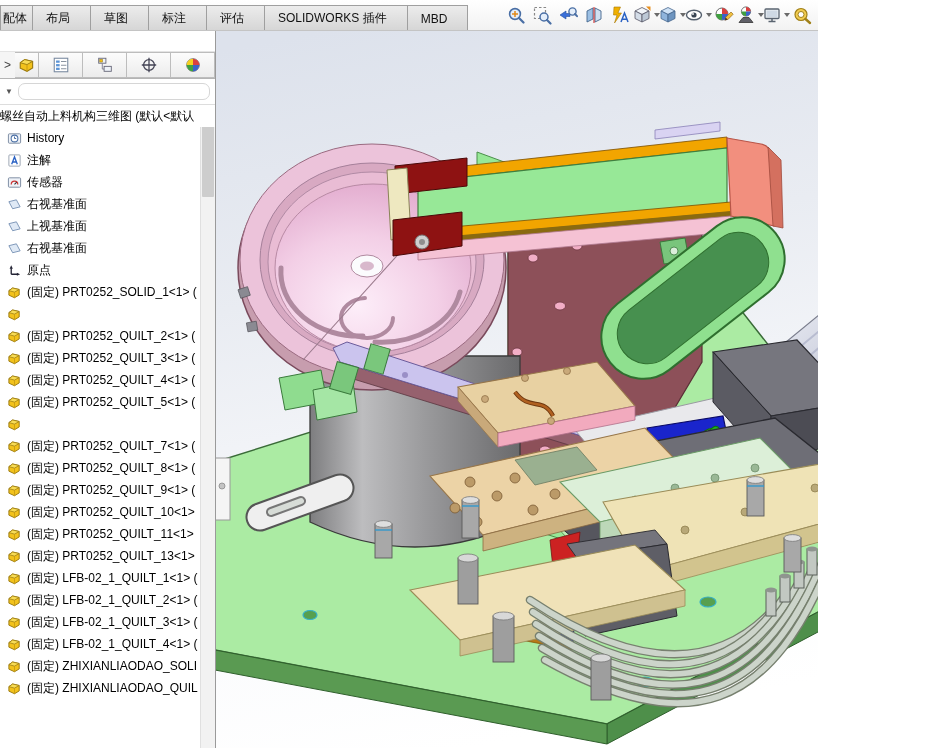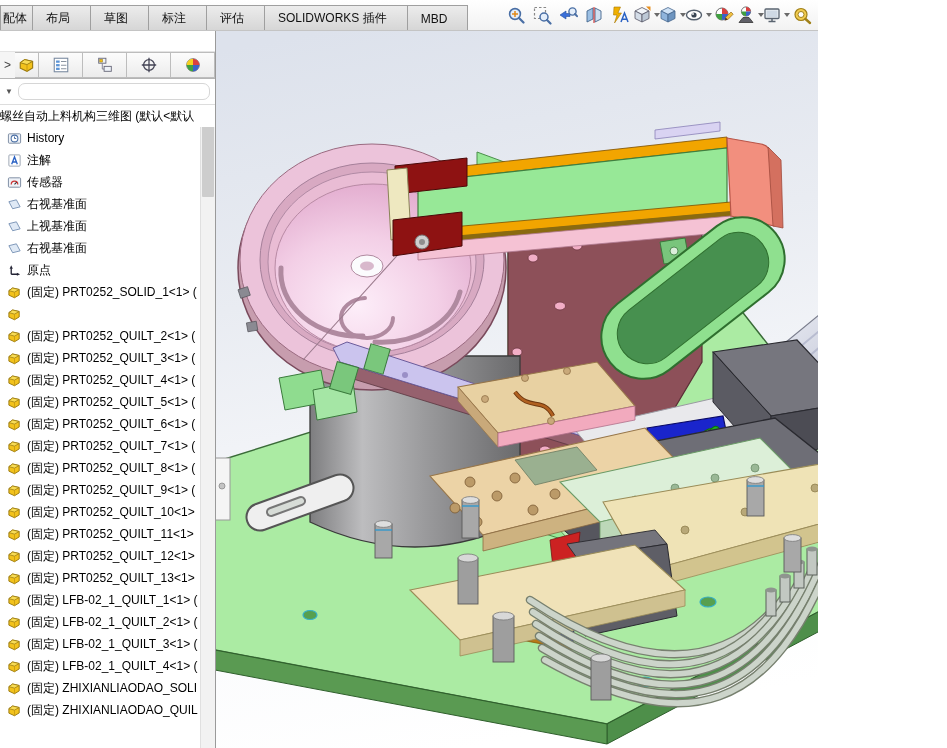--- a/index.html
+++ b/index.html
@@ -712,21 +712,20 @@
             <svg class="tico">
               <use href="#ico-part"></use>
             </svg>
             <span class="tlabel">(固定) PRT0252_QUILT_5&lt;1&gt; (</span>
           </div>
 
           <div class="trow">
             <svg class="tico">
               <use href="#ico-part"></use>
             </svg>
-            <span class="tlabel">(固定) PRT0252_QUILT_6&lt;1&gt; (</span>
           </div>
 
           <div class="trow">
             <svg class="tico">
               <use href="#ico-part"></use>
             </svg>
             <span class="tlabel">(固定) PRT0252_QUILT_7&lt;1&gt; (</span>
           </div>
 
           <div class="trow">
@@ -750,26 +749,20 @@
             <span class="tlabel">(固定) PRT0252_QUILT_10&lt;1&gt;</span>
           </div>
 
           <div class="trow">
             <svg class="tico">
               <use href="#ico-part"></use>
             </svg>
             <span class="tlabel">(固定) PRT0252_QUILT_11&lt;1&gt;</span>
           </div>
 
-          <div class="trow">
-            <svg class="tico">
-              <use href="#ico-part"></use>
-            </svg>
-            <span class="tlabel">(固定) PRT0252_QUILT_12&lt;1&gt;</span>
-          </div>
 
           <div class="trow">
             <svg class="tico">
               <use href="#ico-part"></use>
             </svg>
             <span class="tlabel">(固定) PRT0252_QUILT_13&lt;1&gt;</span>
           </div>
 
 
           <div class="trow">

